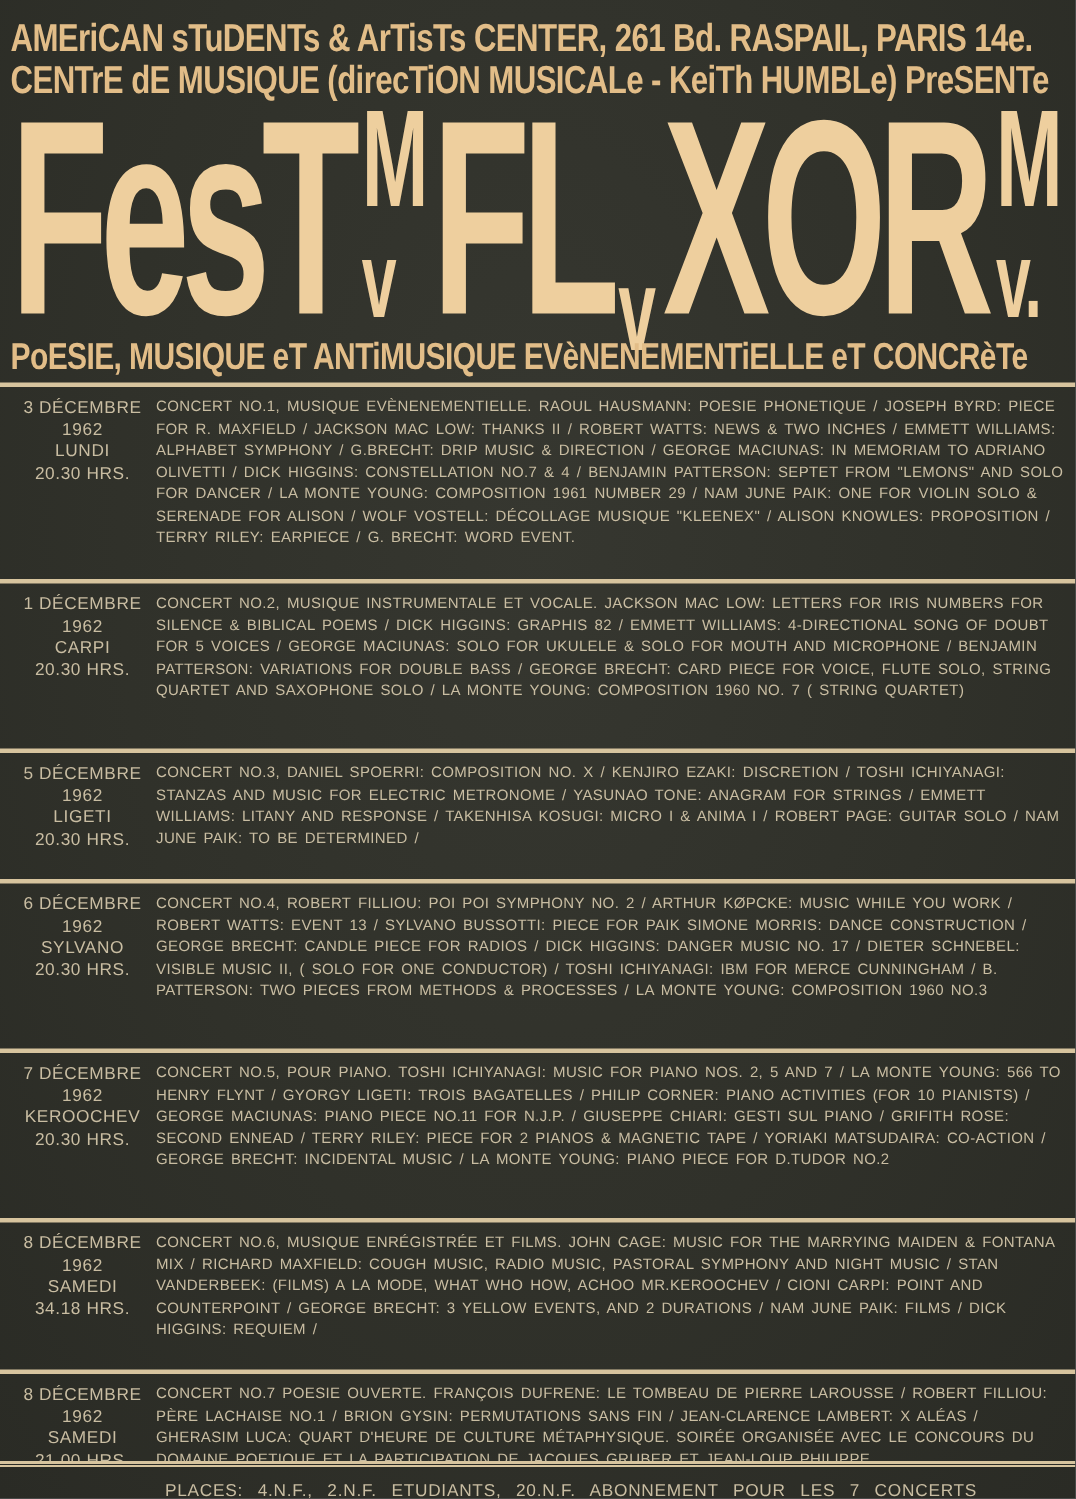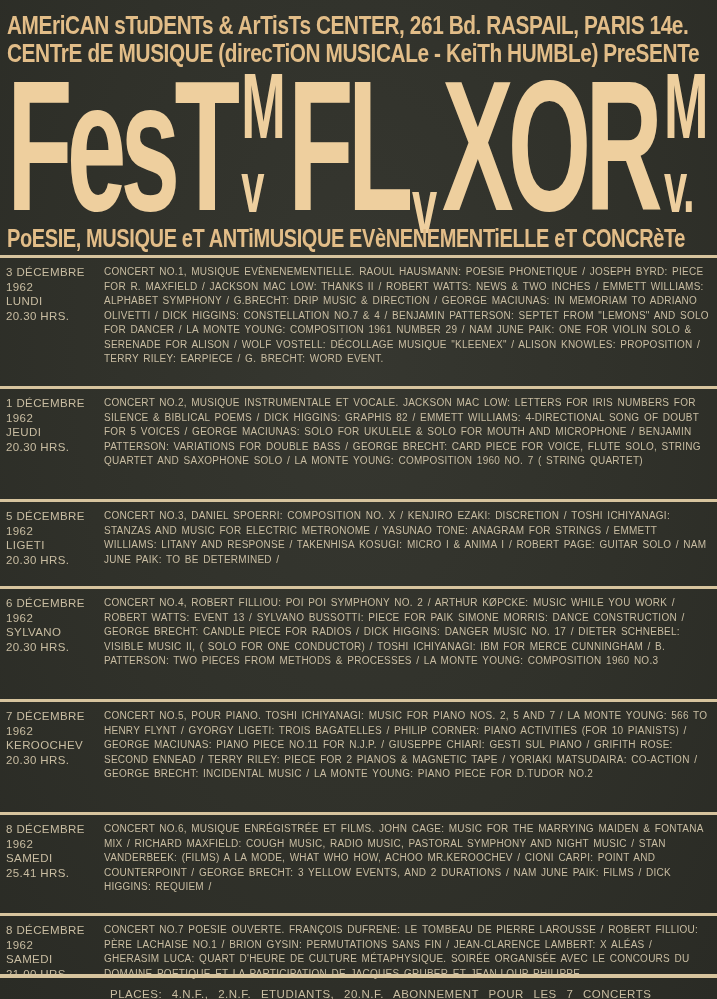--- a/index.html
+++ b/index.html
@@ -39,21 +39,21 @@
     transform:scaleX(0.80);transform-origin:0 0;width:890px;
     color:#e2bd88;margin:2px 0 4px 7px;
   }
   
   .rule{height:3px;background:#d7c49e;margin:2px 0 3px 0;}
   .rule-thick{position:absolute;left:0;right:0;bottom:21px;height:4px;
     background:linear-gradient(#d7c49e 45%, #2a2b25 45%, #2a2b25 60%, #d7c49e 60%);}
   
   .block{display:flex;padding:4px 6px 1px 6px;color:#c9bda2;}
   .dcol{width:98px;flex:none;font-size:11.5px;line-height:14.5px;letter-spacing:0.4px;}
-  .dcol span{display:block;}
+  .dcol span{display:block;text-align:center;}
   .btxt{flex:1;font-size:10px;line-height:14.5px;letter-spacing:0.25px;word-spacing:1.5px;}
   .mh1{min-height:118px}.mh2{min-height:100px}.mh3{min-height:74px}
   .mh4{min-height:100px}.mh5{min-height:100px}.mh6{min-height:88px}.mh7{min-height:84px}
   
   .footer{
     position:absolute;left:110px;right:0;bottom:-3px;
     font-size:11.5px;line-height:16px;letter-spacing:0.5px;word-spacing:6px;
     color:#c9bda2;
   }
 </style>
@@ -96,21 +96,21 @@
       <span>20.30 HRS.</span>
     </div>
     <div class="btxt">CONCERT NO.1, MUSIQUE EVÈNENEMENTIELLE.  RAOUL HAUSMANN: POESIE PHONETIQUE / JOSEPH BYRD: PIECE FOR R. MAXFIELD / JACKSON MAC LOW: THANKS II / ROBERT WATTS: NEWS &amp; TWO INCHES / EMMETT WILLIAMS: ALPHABET SYMPHONY / G.BRECHT: DRIP MUSIC &amp; DIRECTION / GEORGE MACIUNAS: IN MEMORIAM TO ADRIANO OLIVETTI / DICK HIGGINS: CONSTELLATION NO.7 &amp; 4 / BENJAMIN PATTERSON: SEPTET FROM "LEMONS" AND SOLO FOR DANCER / LA MONTE YOUNG: COMPOSITION 1961 NUMBER 29 / NAM JUNE PAIK: ONE FOR VIOLIN SOLO &amp; SERENADE FOR ALISON / WOLF VOSTELL: DÉCOLLAGE MUSIQUE "KLEENEX" / ALISON KNOWLES: PROPOSITION / TERRY RILEY: EARPIECE / G. BRECHT: WORD EVENT.</div>
   </div>
   <div class="rule"></div>
 
   <div class="block mh2">
     <div class="dcol">
       <span>1 DÉCEMBRE</span>
       <span>1962</span>
-      <span>JEUDI</span>
+      <span>CARPI</span>
       <span>20.30 HRS.</span>
     </div>
     <div class="btxt">CONCERT NO.2, MUSIQUE INSTRUMENTALE ET VOCALE.  JACKSON MAC LOW: LETTERS FOR IRIS NUMBERS FOR SILENCE &amp; BIBLICAL POEMS / DICK HIGGINS: GRAPHIS 82 / EMMETT WILLIAMS: 4-DIRECTIONAL SONG OF DOUBT FOR 5 VOICES / GEORGE MACIUNAS: SOLO FOR UKULELE &amp; SOLO FOR MOUTH AND MICROPHONE / BENJAMIN PATTERSON: VARIATIONS FOR DOUBLE BASS / GEORGE BRECHT: CARD PIECE FOR VOICE, FLUTE SOLO, STRING QUARTET AND SAXOPHONE SOLO / LA MONTE YOUNG: COMPOSITION 1960 NO. 7 ( STRING QUARTET)</div>
   </div>
   <div class="rule"></div>
 
   <div class="block mh3">
     <div class="dcol">
       <span>5 DÉCEMBRE</span>
       <span>1962</span>
@@ -141,21 +141,21 @@
     </div>
     <div class="btxt">CONCERT NO.5, POUR PIANO.  TOSHI ICHIYANAGI: MUSIC FOR PIANO NOS. 2, 5 AND 7 / LA MONTE YOUNG: 566 TO HENRY FLYNT / GYORGY LIGETI: TROIS BAGATELLES / PHILIP CORNER: PIANO ACTIVITIES (FOR 10 PIANISTS) / GEORGE MACIUNAS: PIANO PIECE NO.11 FOR N.J.P. / GIUSEPPE CHIARI: GESTI SUL PIANO / GRIFITH ROSE: SECOND ENNEAD / TERRY RILEY: PIECE FOR 2 PIANOS &amp; MAGNETIC TAPE / YORIAKI MATSUDAIRA: CO-ACTION / GEORGE BRECHT: INCIDENTAL MUSIC / LA MONTE YOUNG: PIANO PIECE FOR D.TUDOR NO.2</div>
   </div>
   <div class="rule"></div>
 
   <div class="block mh6">
     <div class="dcol">
       <span>8 DÉCEMBRE</span>
       <span>1962</span>
       <span>SAMEDI</span>
-      <span>25.41 HRS.</span>
+      <span>34.18 HRS.</span>
     </div>
     <div class="btxt">CONCERT NO.6, MUSIQUE ENRÉGISTRÉE ET FILMS.  JOHN CAGE: MUSIC FOR THE MARRYING MAIDEN &amp; FONTANA MIX / RICHARD MAXFIELD: COUGH MUSIC, RADIO MUSIC, PASTORAL SYMPHONY AND NIGHT MUSIC / STAN VANDERBEEK: (FILMS) A LA MODE, WHAT WHO HOW, ACHOO MR.KEROOCHEV / CIONI CARPI: POINT AND COUNTERPOINT / GEORGE BRECHT: 3 YELLOW EVENTS, AND 2 DURATIONS / NAM JUNE PAIK: FILMS / DICK HIGGINS: REQUIEM /</div>
   </div>
   <div class="rule"></div>
 
   <div class="block mh7">
     <div class="dcol">
       <span>8 DÉCEMBRE</span>
       <span>1962</span>
       <span>SAMEDI</span>

